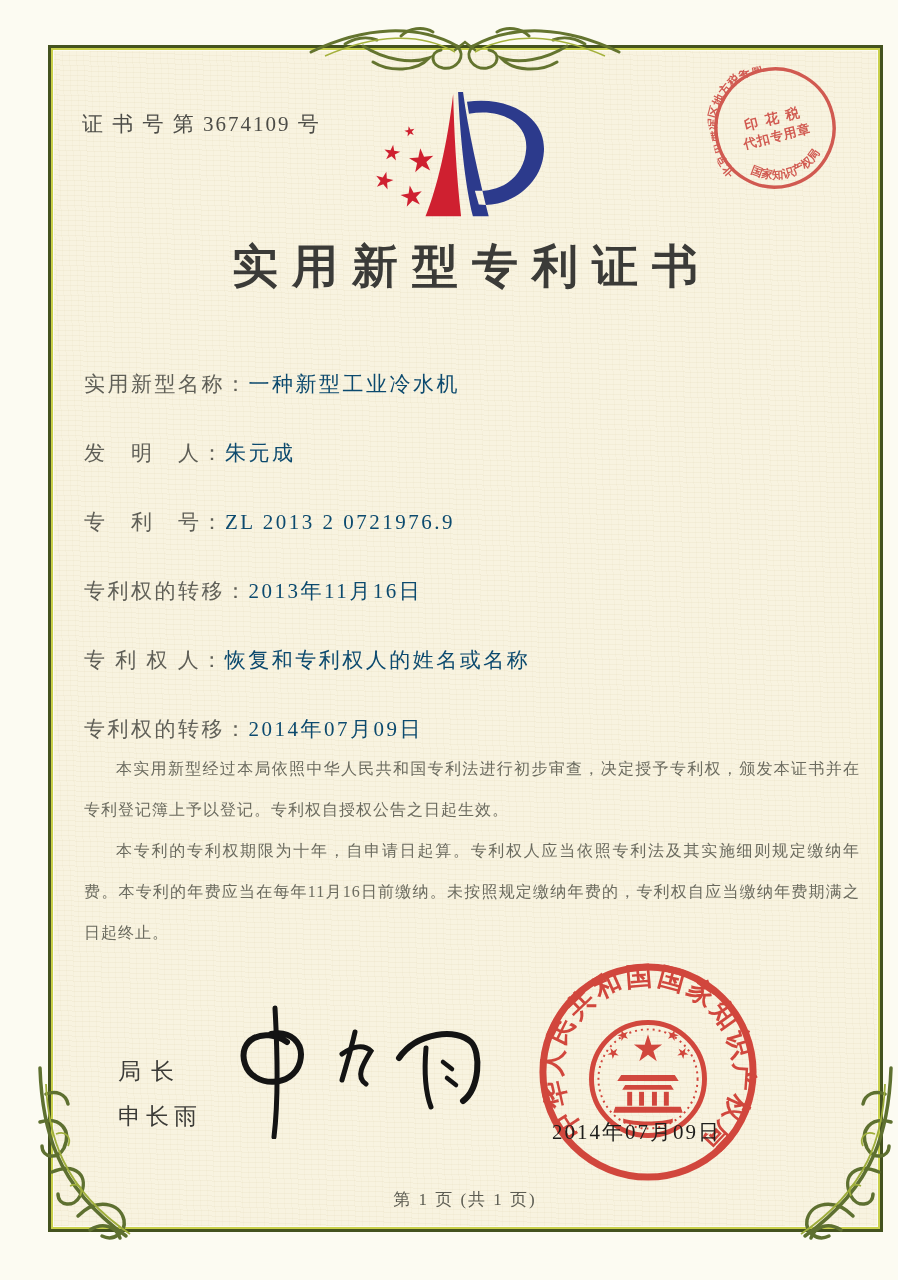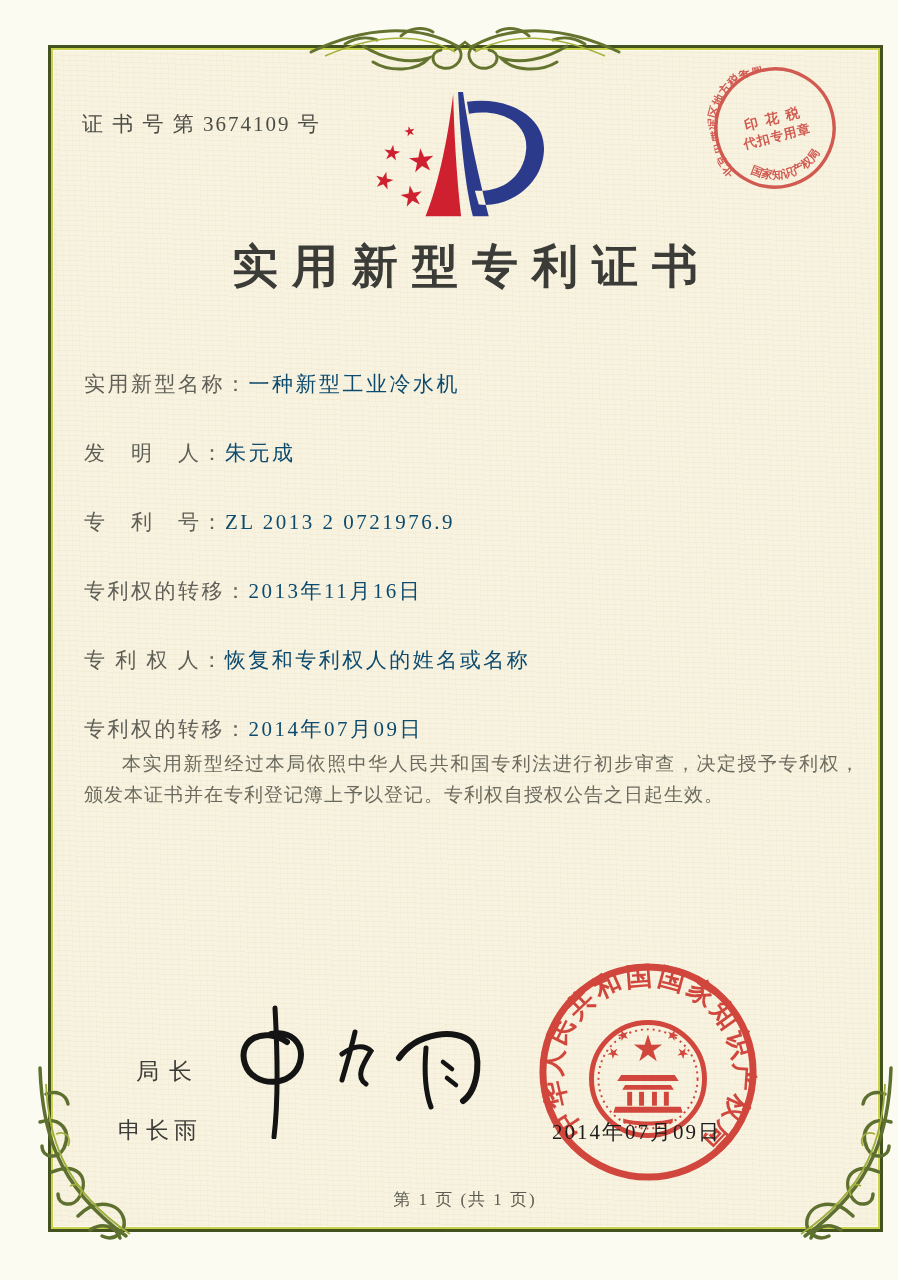--- a/index.html
+++ b/index.html
@@ -36,27 +36,27 @@
     font-size:46px;font-weight:bold;color:#3b3b38;letter-spacing:14px;text-indent:14px;
   }
   
   .fields{position:absolute;left:84px;top:370px;right:78px;}
   .field-row{margin-bottom:41px;font-size:21px;color:#5f5f57;letter-spacing:2.5px;white-space:nowrap;}
   .field-row .lbl{color:#5f5f57;margin-top:37px;}
   .field-row .val{color:#0c4a6e;}
   
   .body-text{
     position:absolute;left:84px;right:70px;top:748px;
-    font-size:19px;line-height:31px;color:#6b6b5f;text-align:justify;letter-spacing:1px;
+    font-size:16px;line-height:41px;color:#6b6b5f;text-align:justify;letter-spacing:1px;
   }
   .body-text p{margin:0;text-indent:2em;}
   
   .signer{position:absolute;left:118px;top:1056px;font-size:23px;color:#3c3c38;}
-  .signer .line1{letter-spacing:10px;text-align:right;}
-  .signer .line2{margin-top:28px;letter-spacing:5px;}
+  .signer .line1{letter-spacing:10px;}
+  .signer .line2{margin-top:14px;letter-spacing:5px;}
   .signature-svg{position:absolute;left:205px;top:1004px;}
   .main-seal{position:absolute;left:534px;top:958px;opacity:.93;}
   .seal-date{
     position:absolute;left:552px;top:1118px;font-size:21px;color:#1d1d1b;
     letter-spacing:2px;white-space:nowrap;
   }
   .footer{
     position:absolute;left:0;width:100%;top:1188px;text-align:center;
     font-size:17px;color:#5c5c52;letter-spacing:2px;
   }
@@ -183,20 +183,21 @@
     <div class="field-row">
       <span class="lbl">专 利 权 人：</span><span class="val">恢复和专利权人的姓名或名称</span>
     </div>
     <div class="field-row">
       <span class="lbl">专利权的转移：</span><span class="val">2014年07月09日</span>
     </div>
   </div>
 
   <div class="body-text">
     <p>本实用新型经过本局依照中华人民共和国专利法进行初步审查，决定授予专利权，颁发本证书并在专利登记簿上予以登记。专利权自授权公告之日起生效。</p>
+    <p>本专利的专利权期限为十年，自申请日起算。专利权人应当依照专利法及其实施细则规定缴纳年费。本专利的年费应当在每年11月16日前缴纳。未按照规定缴纳年费的，专利权自应当缴纳年费期满之日起终止。</p>
   </div>
 
   <div class="signer">
     <div class="line1">局长</div>
     <div class="line2">申长雨</div>
   </div>
 
   <svg class="signature-svg" width="290" height="135" viewBox="0 0 290 135">
     <g fill="none" stroke="#141414" stroke-width="6" stroke-linecap="round">
       <path d="M82,38 C58,22 32,36 40,60 C48,84 88,84 95,58 C100,38 84,26 66,30"></path>

